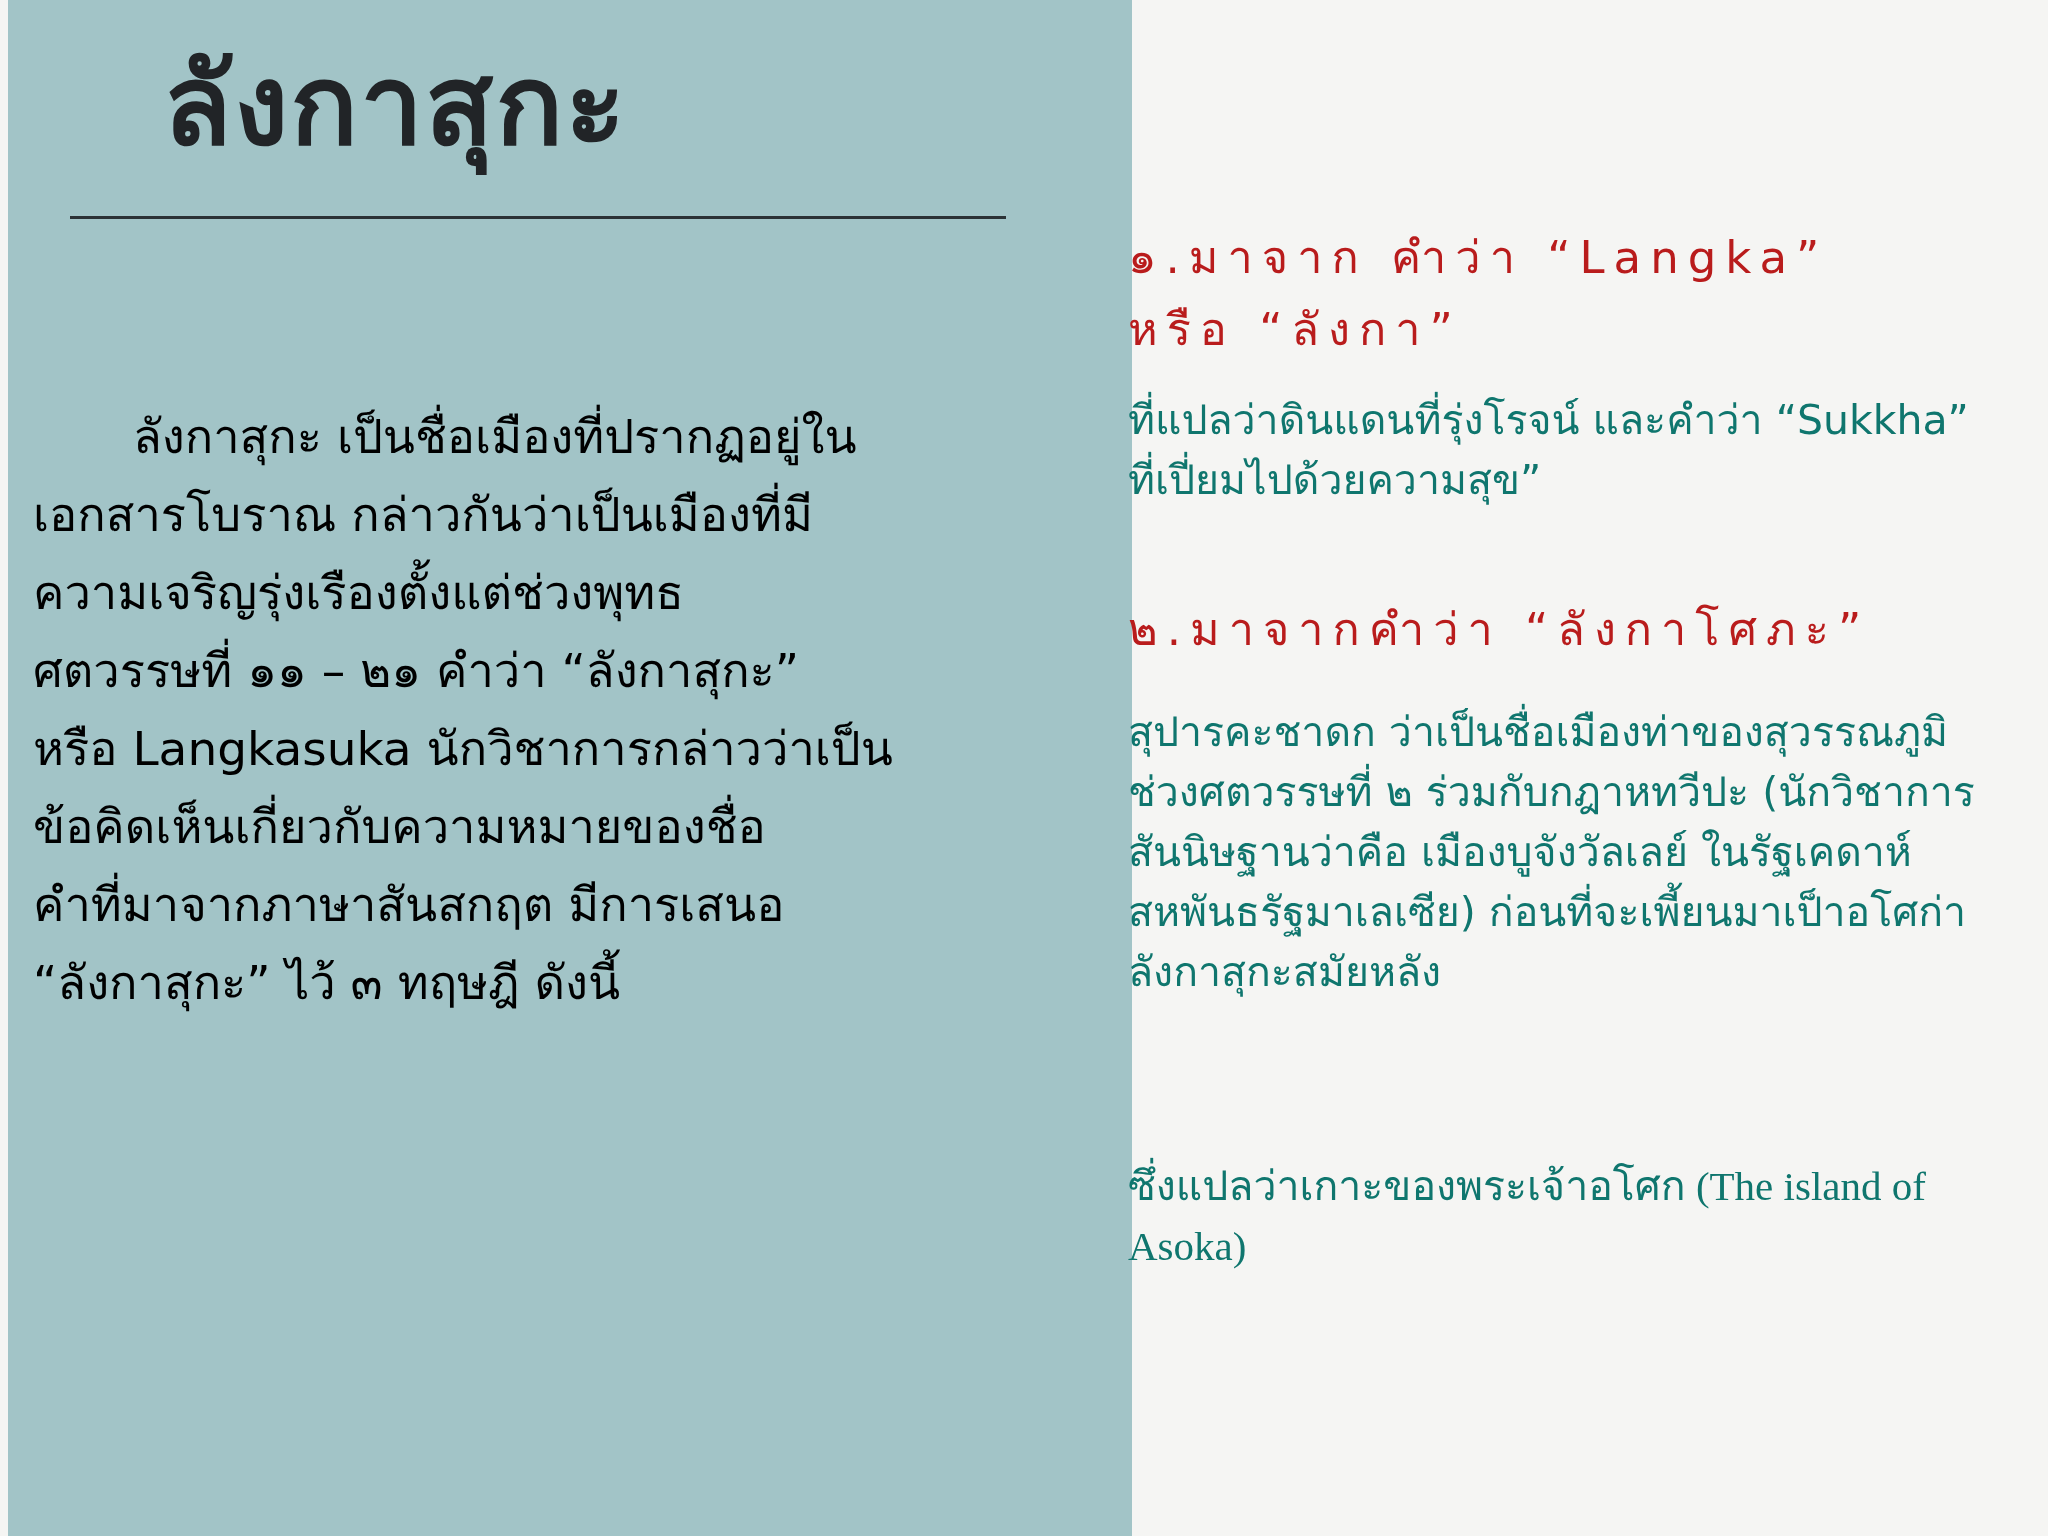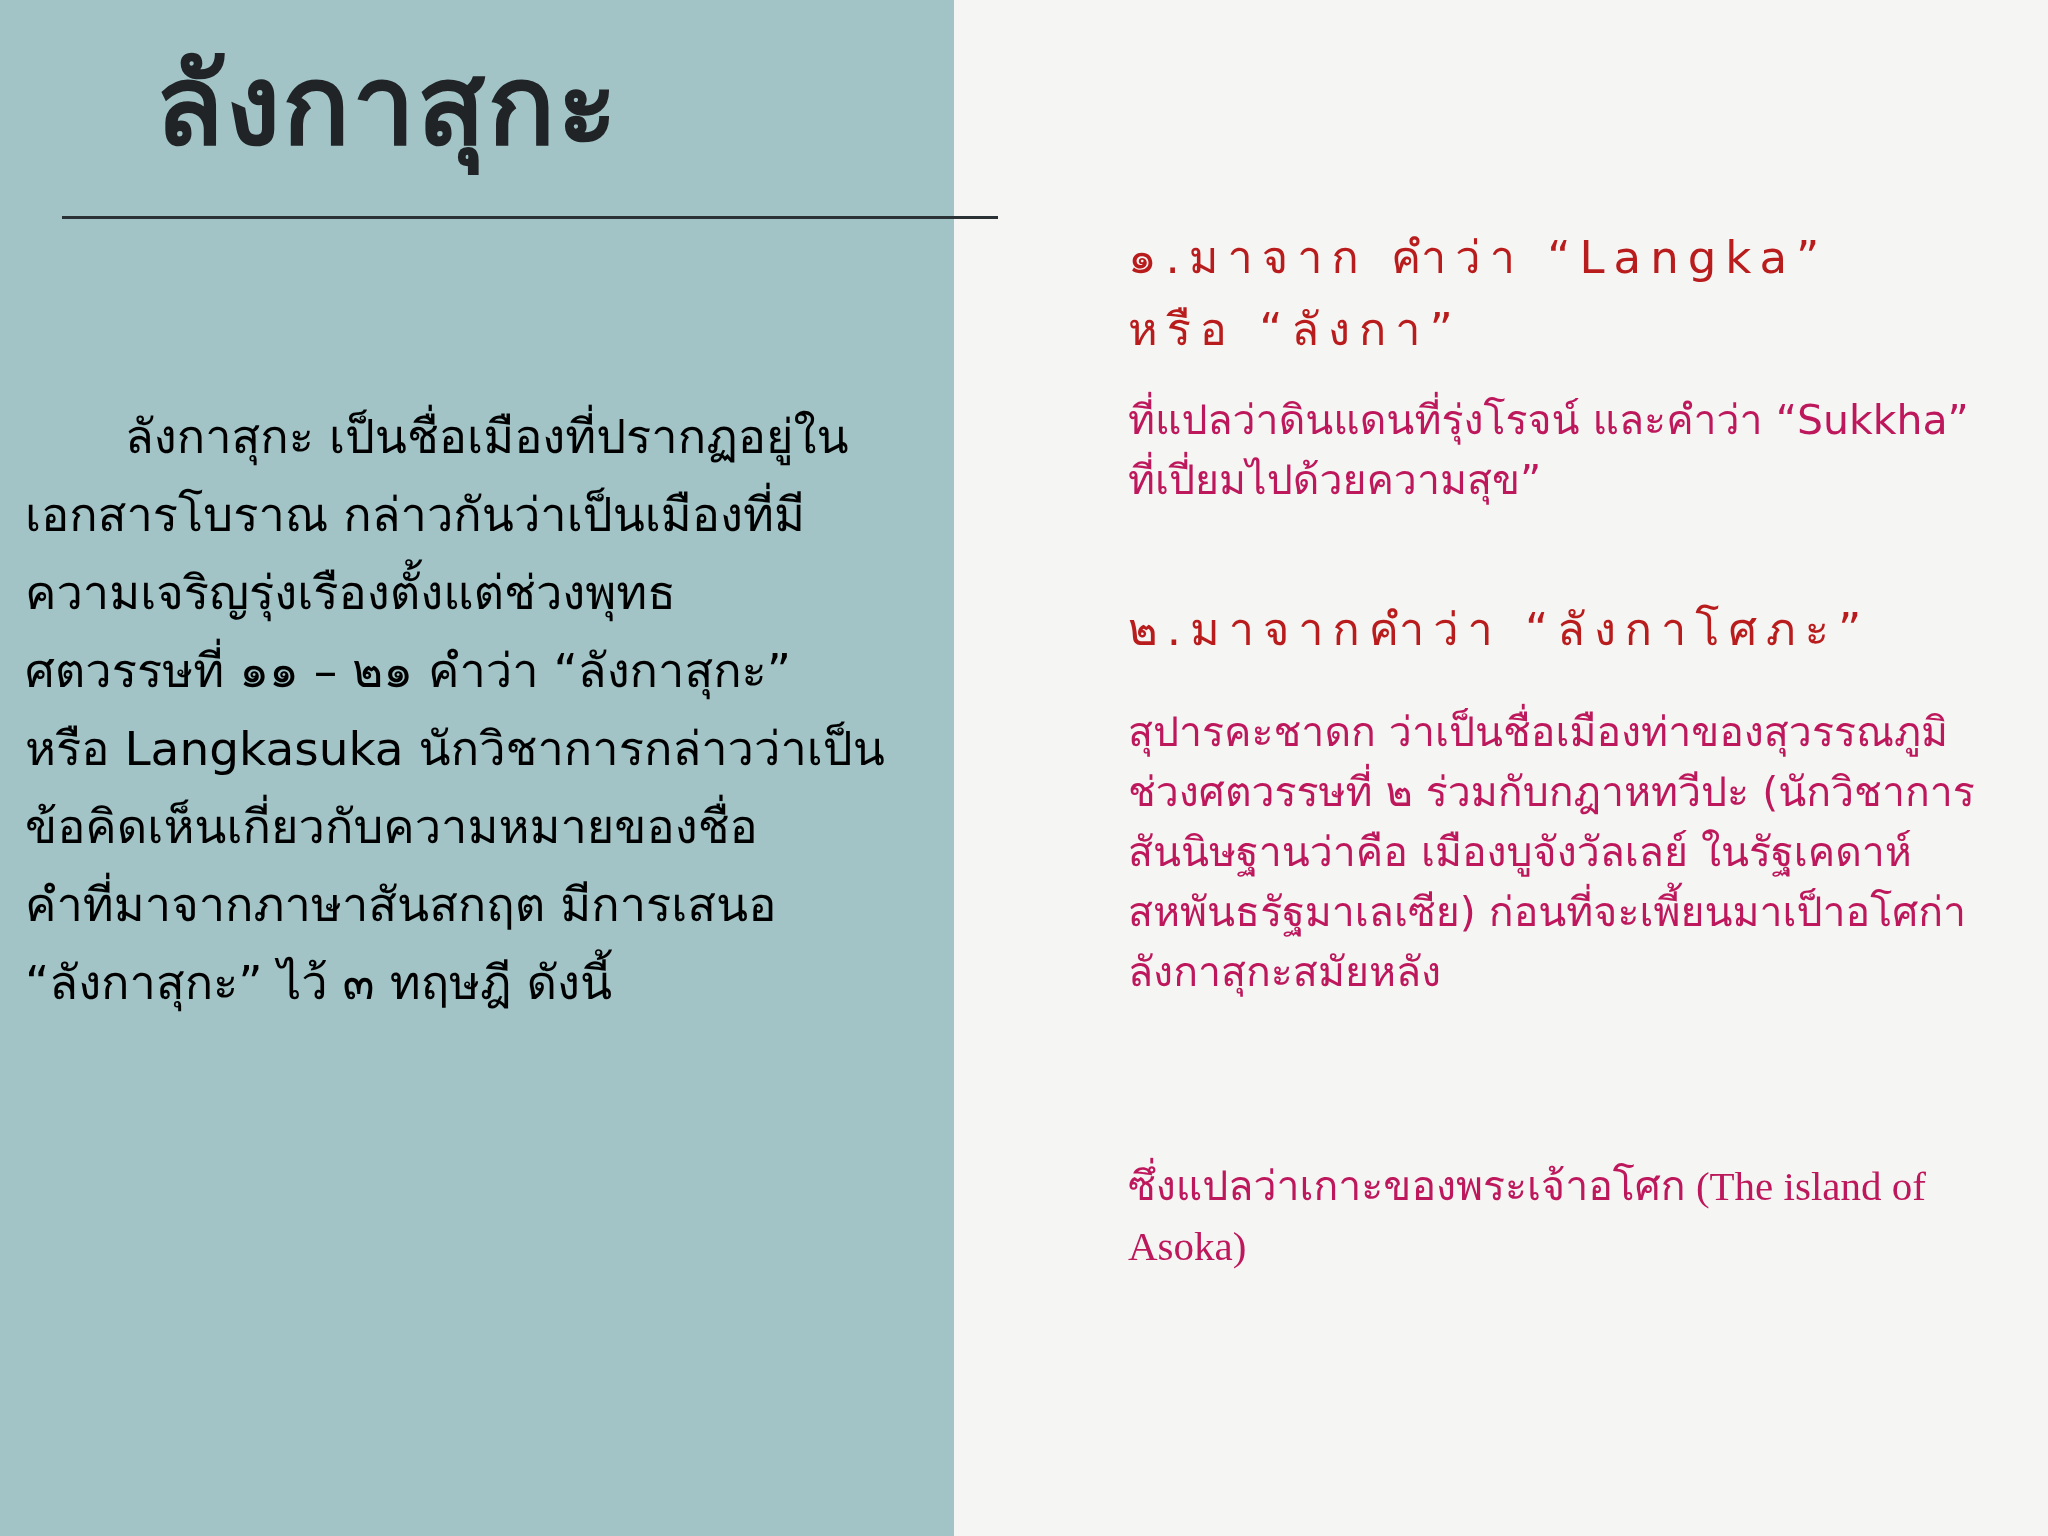--- a/index.html
+++ b/index.html
@@ -4,22 +4,22 @@
 <style>
   html,body { margin:0; padding:0; background:#e8e8e6; }
   .slide {
     position:relative;
     width:2048px; height:1536px;
     overflow:hidden;
     background:#f5f5f3;
     font-family:"DejaVu Sans","Liberation Sans",sans-serif;
   }
   .left-panel {
-    position:absolute; left:0; top:0;
-    width:954px; height:1536px;
+    position:absolute; left:8px; top:0;
+    width:1124px; height:1536px;
     background:#a2c4c7;
   }
   .slide-title {
     position:absolute; left:155px; top:30px;
     font-size:112px; line-height:1.35;
     font-weight:900; color:#212427;
     letter-spacing:2px;
     white-space:nowrap;
   }
   .title-rule {
@@ -37,21 +37,21 @@
   .pline.indent { padding-left:100px; }
 
   .section { position:absolute; left:1128px; width:860px; }
   .sec-heading {
     font-size:45px; line-height:72px;
     color:#b91c1c; letter-spacing:9px;
     white-space:nowrap;
   }
   .sec-body {
     font-size:41px; line-height:60px;
-    color:#be185d;
+    color:#0f766e;
     white-space:nowrap;
   }
   .sec1-head { top:222px; }
   .sec1-body { top:390px; }
   .sec2-head { top:594px; }
   .sec2-body { top:702px; }
   .sec3-head { top:1089px; }
   .sec3-body { top:1156px;font-family:Liberation Serif, serif; }
 </style>
 </head>

